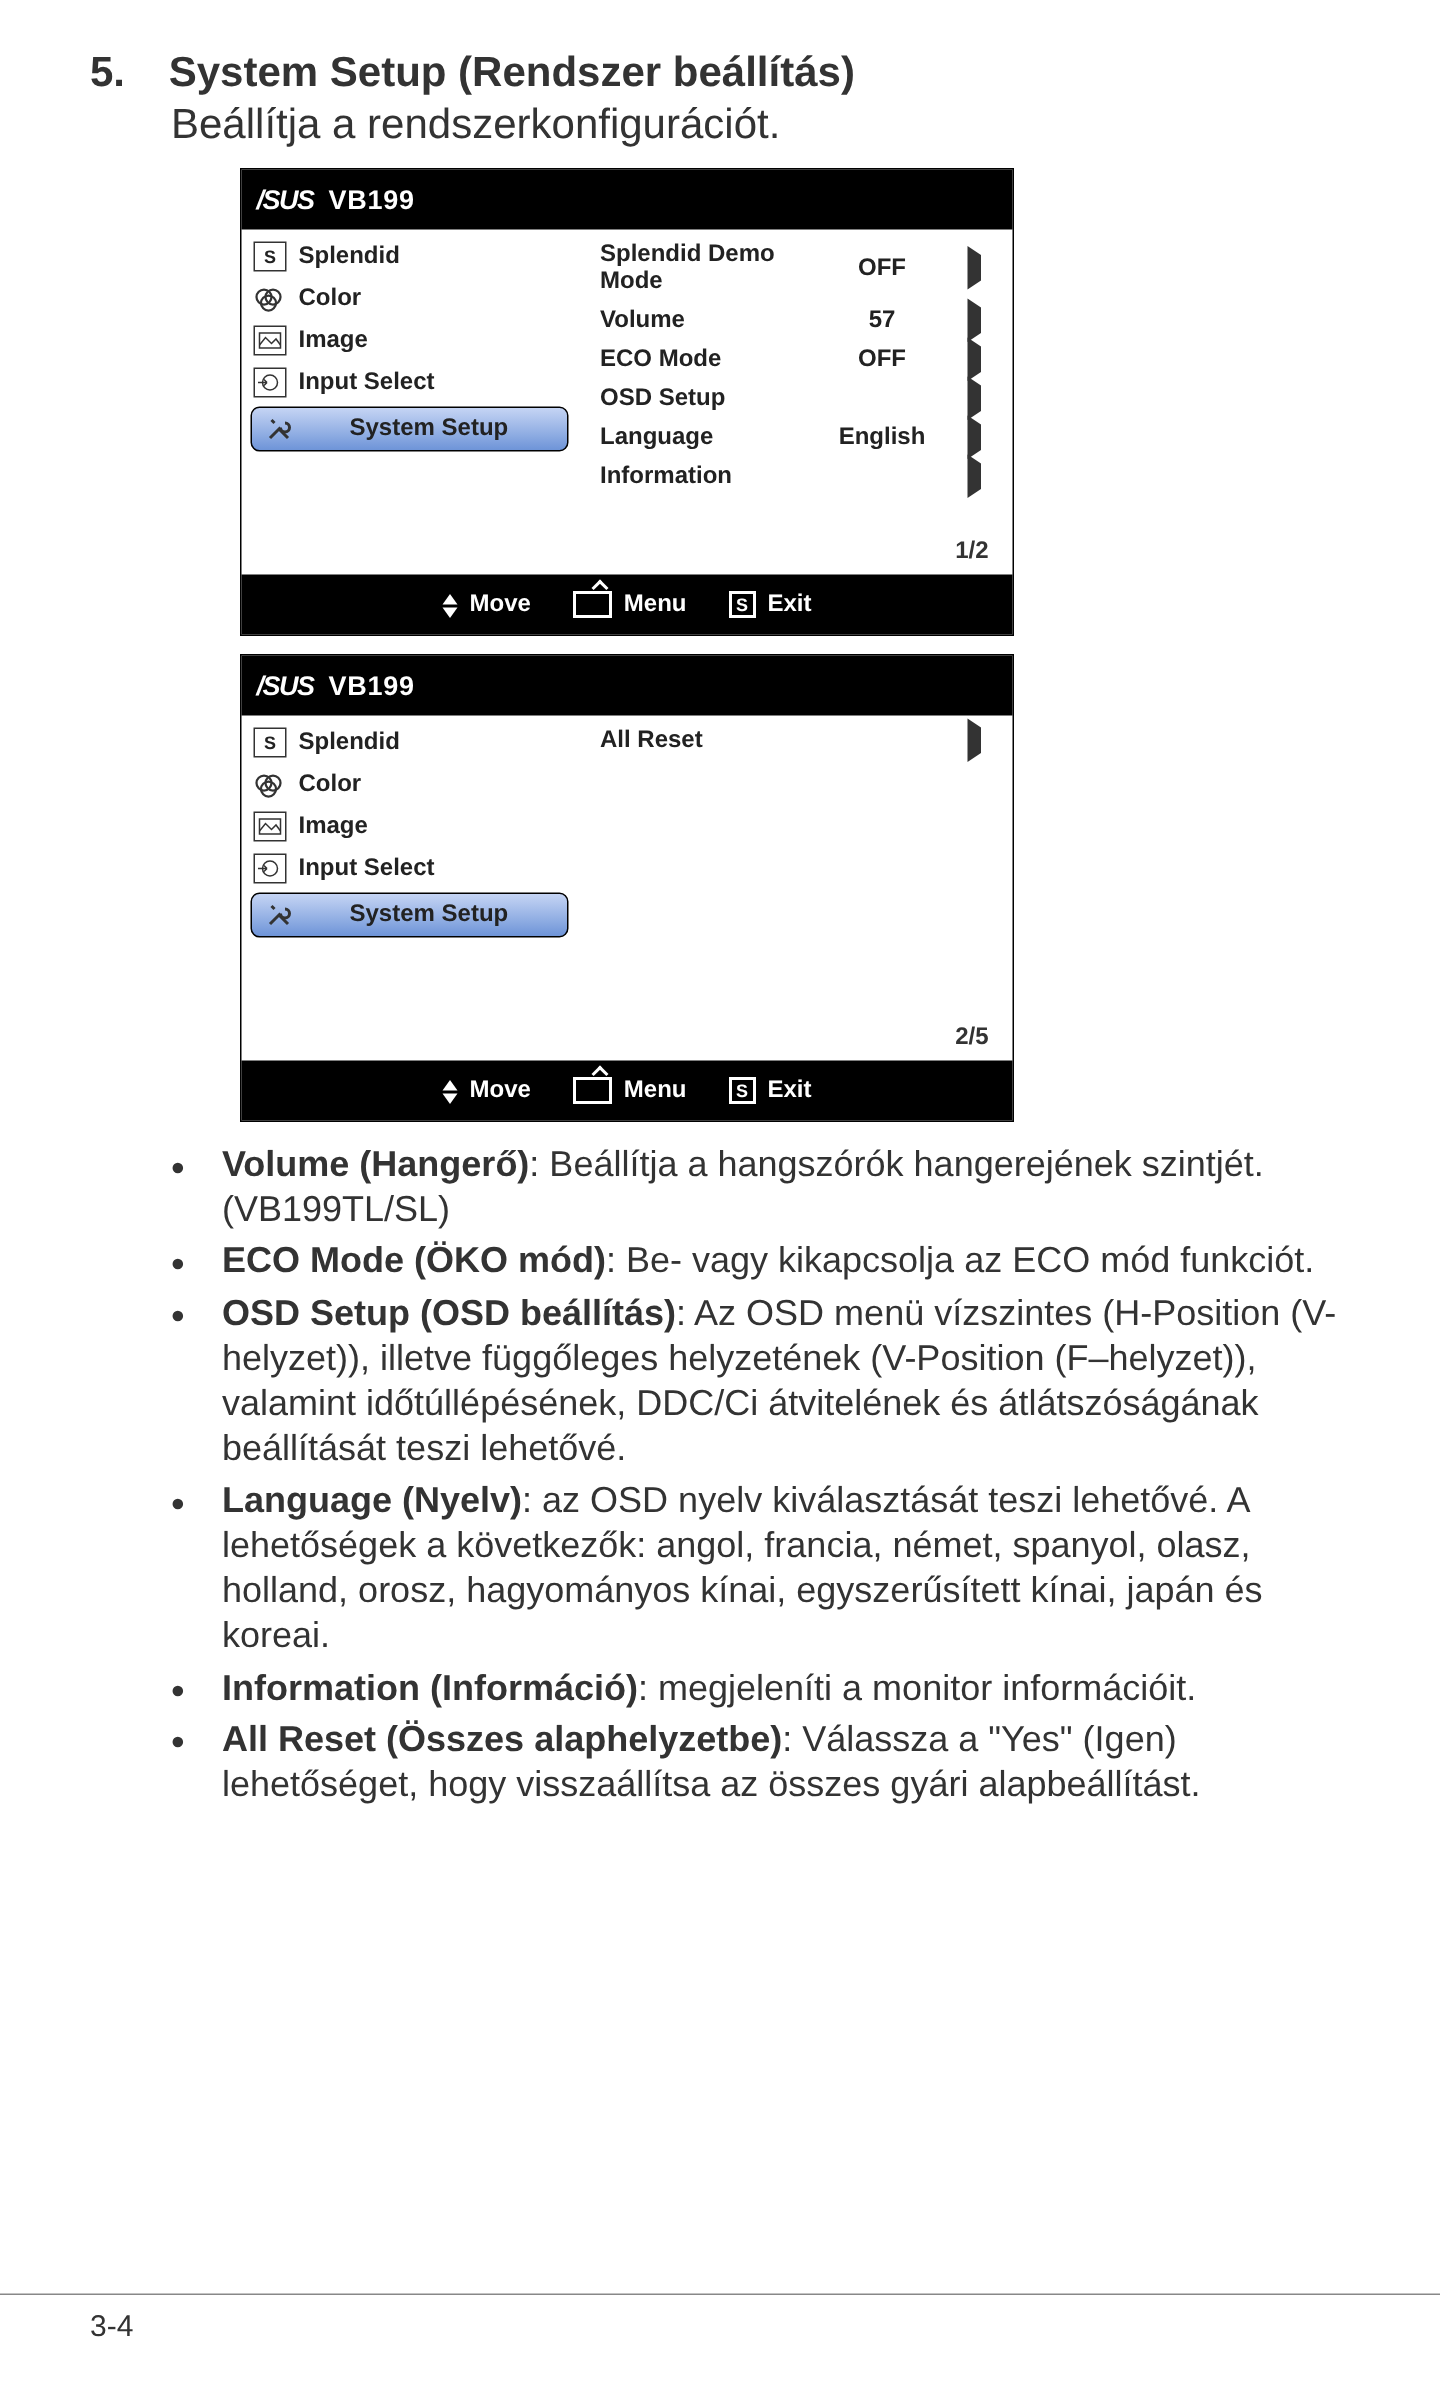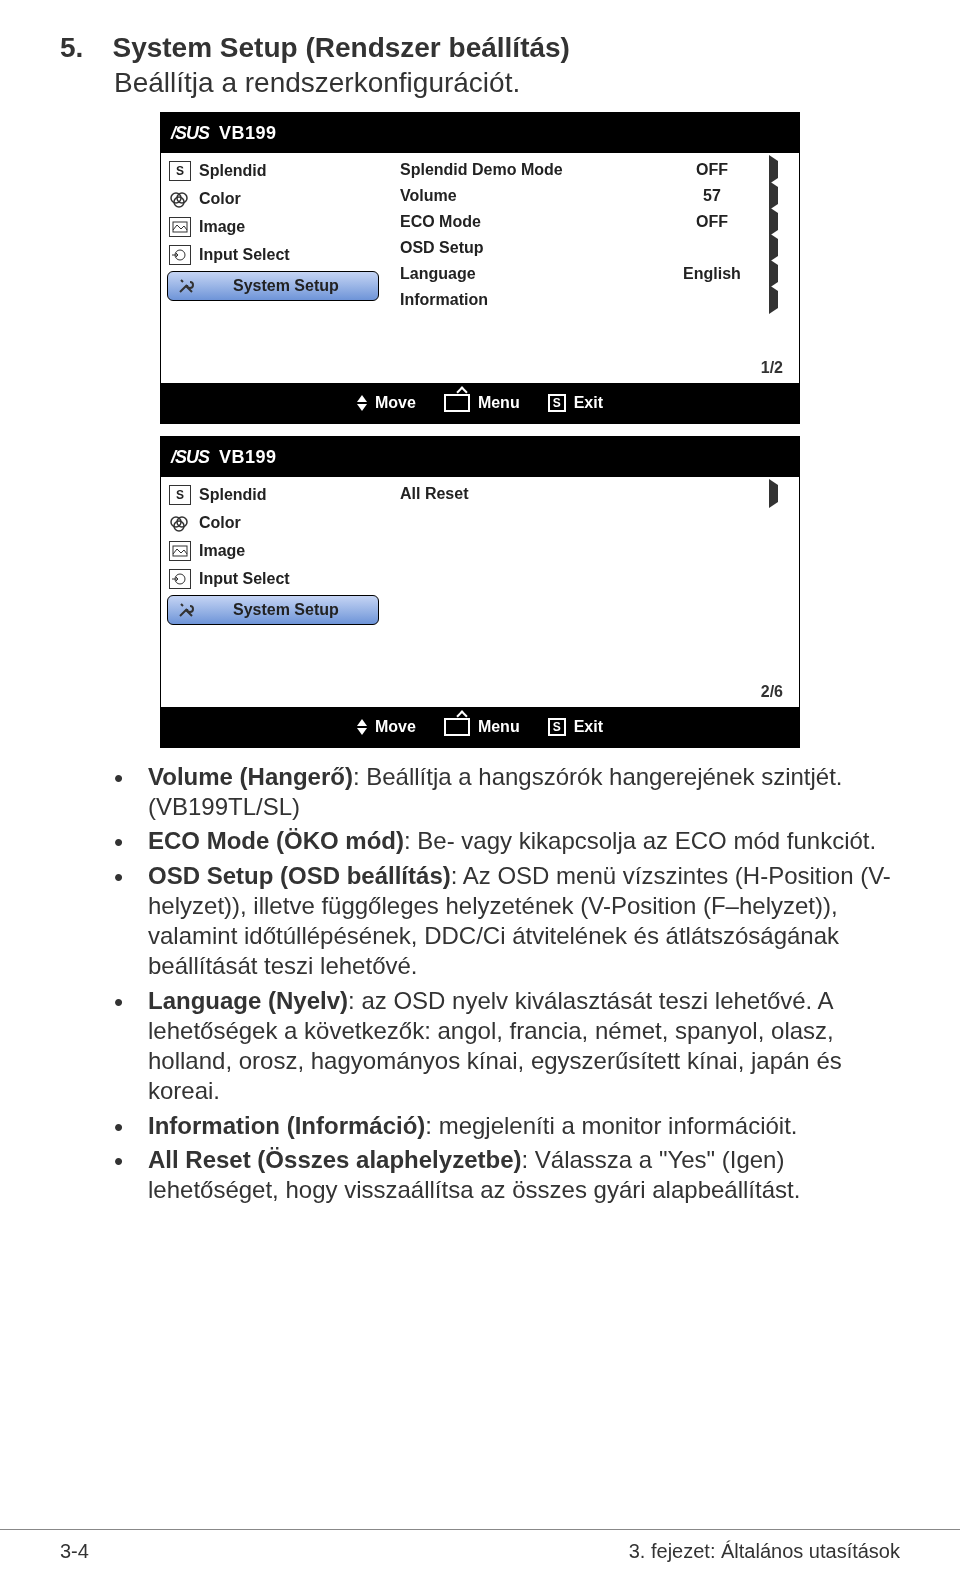--- a/index.html
+++ b/index.html
@@ -29,21 +29,21 @@
     font-weight: bold;
     color: #333;
     display: inline-block;
   }
   .heading-sub {
     font-size: 28px;
     color: #333;
     margin-left: 54px;
   }
   .osd-block {
-    width: 640px;
+    width: 516px;
     margin: 12px 0 12px 100px;
     border: 1px solid #000;
     background: #fff;
     font-family: Arial, sans-serif;
   }
   .osd-titlebar {
     background: #000;
     color: #fff;
     height: 40px;
     display: flex;
@@ -131,21 +131,21 @@
     background: #000;
     color: #fff;
     height: 40px;
     display: flex;
     align-items: center;
     justify-content: center;
     gap: 28px;
     font-size: 16px;
     font-weight: bold;
   }
-  .foot-item { display: inline-flex; align-items: center; gap: 8px; }
+  .foot-item { display: inline-flex; align-items: flex-end; gap: 8px; }
   .foot-icon-updown {
     display: inline-flex;
     flex-direction: column;
     gap: 2px;
     line-height: 0;
   }
   .tri-up-s {
     width: 0; height: 0;
     border-left: 5px solid transparent;
     border-right: 5px solid transparent;
@@ -375,21 +375,21 @@
         </span>
         <span>System Setup</span>
       </div>
     </div>
     <div class="osd-content">
       <div class="content-row">
         <span class="content-label">All Reset</span>
         <span class="content-value"></span>
         <span class="content-arrow"><span class="tri-right"></span></span>
       </div>
-      <div class="page-ind">2/6</div>
+      <div class="page-ind">2/5</div>
     </div>
   </div>
   <div class="osd-footer">
     <span class="foot-item">
       <span class="foot-icon-updown">
           <span class="tri-up-s"></span>
           <span class="tri-down-s"></span>
         </span>
       <span>Move</span>
     </span>
@@ -420,14 +420,13 @@
   <li>
     <span class="b">Information (Információ)</span><span>: megjeleníti a monitor információit.</span>
   </li>
   <li>
     <span class="b">All Reset (Összes alaphelyzetbe)</span><span>: Válassza a "Yes" (Igen) lehetőséget, hogy visszaállítsa az összes gyári alapbeállítást.</span>
   </li>
 </ul>
 
 <div class="page-footer">
   <span>3-4</span>
-  <span>3. fejezet: Általános utasítások</span>
 </div>
 
 </body></html>

